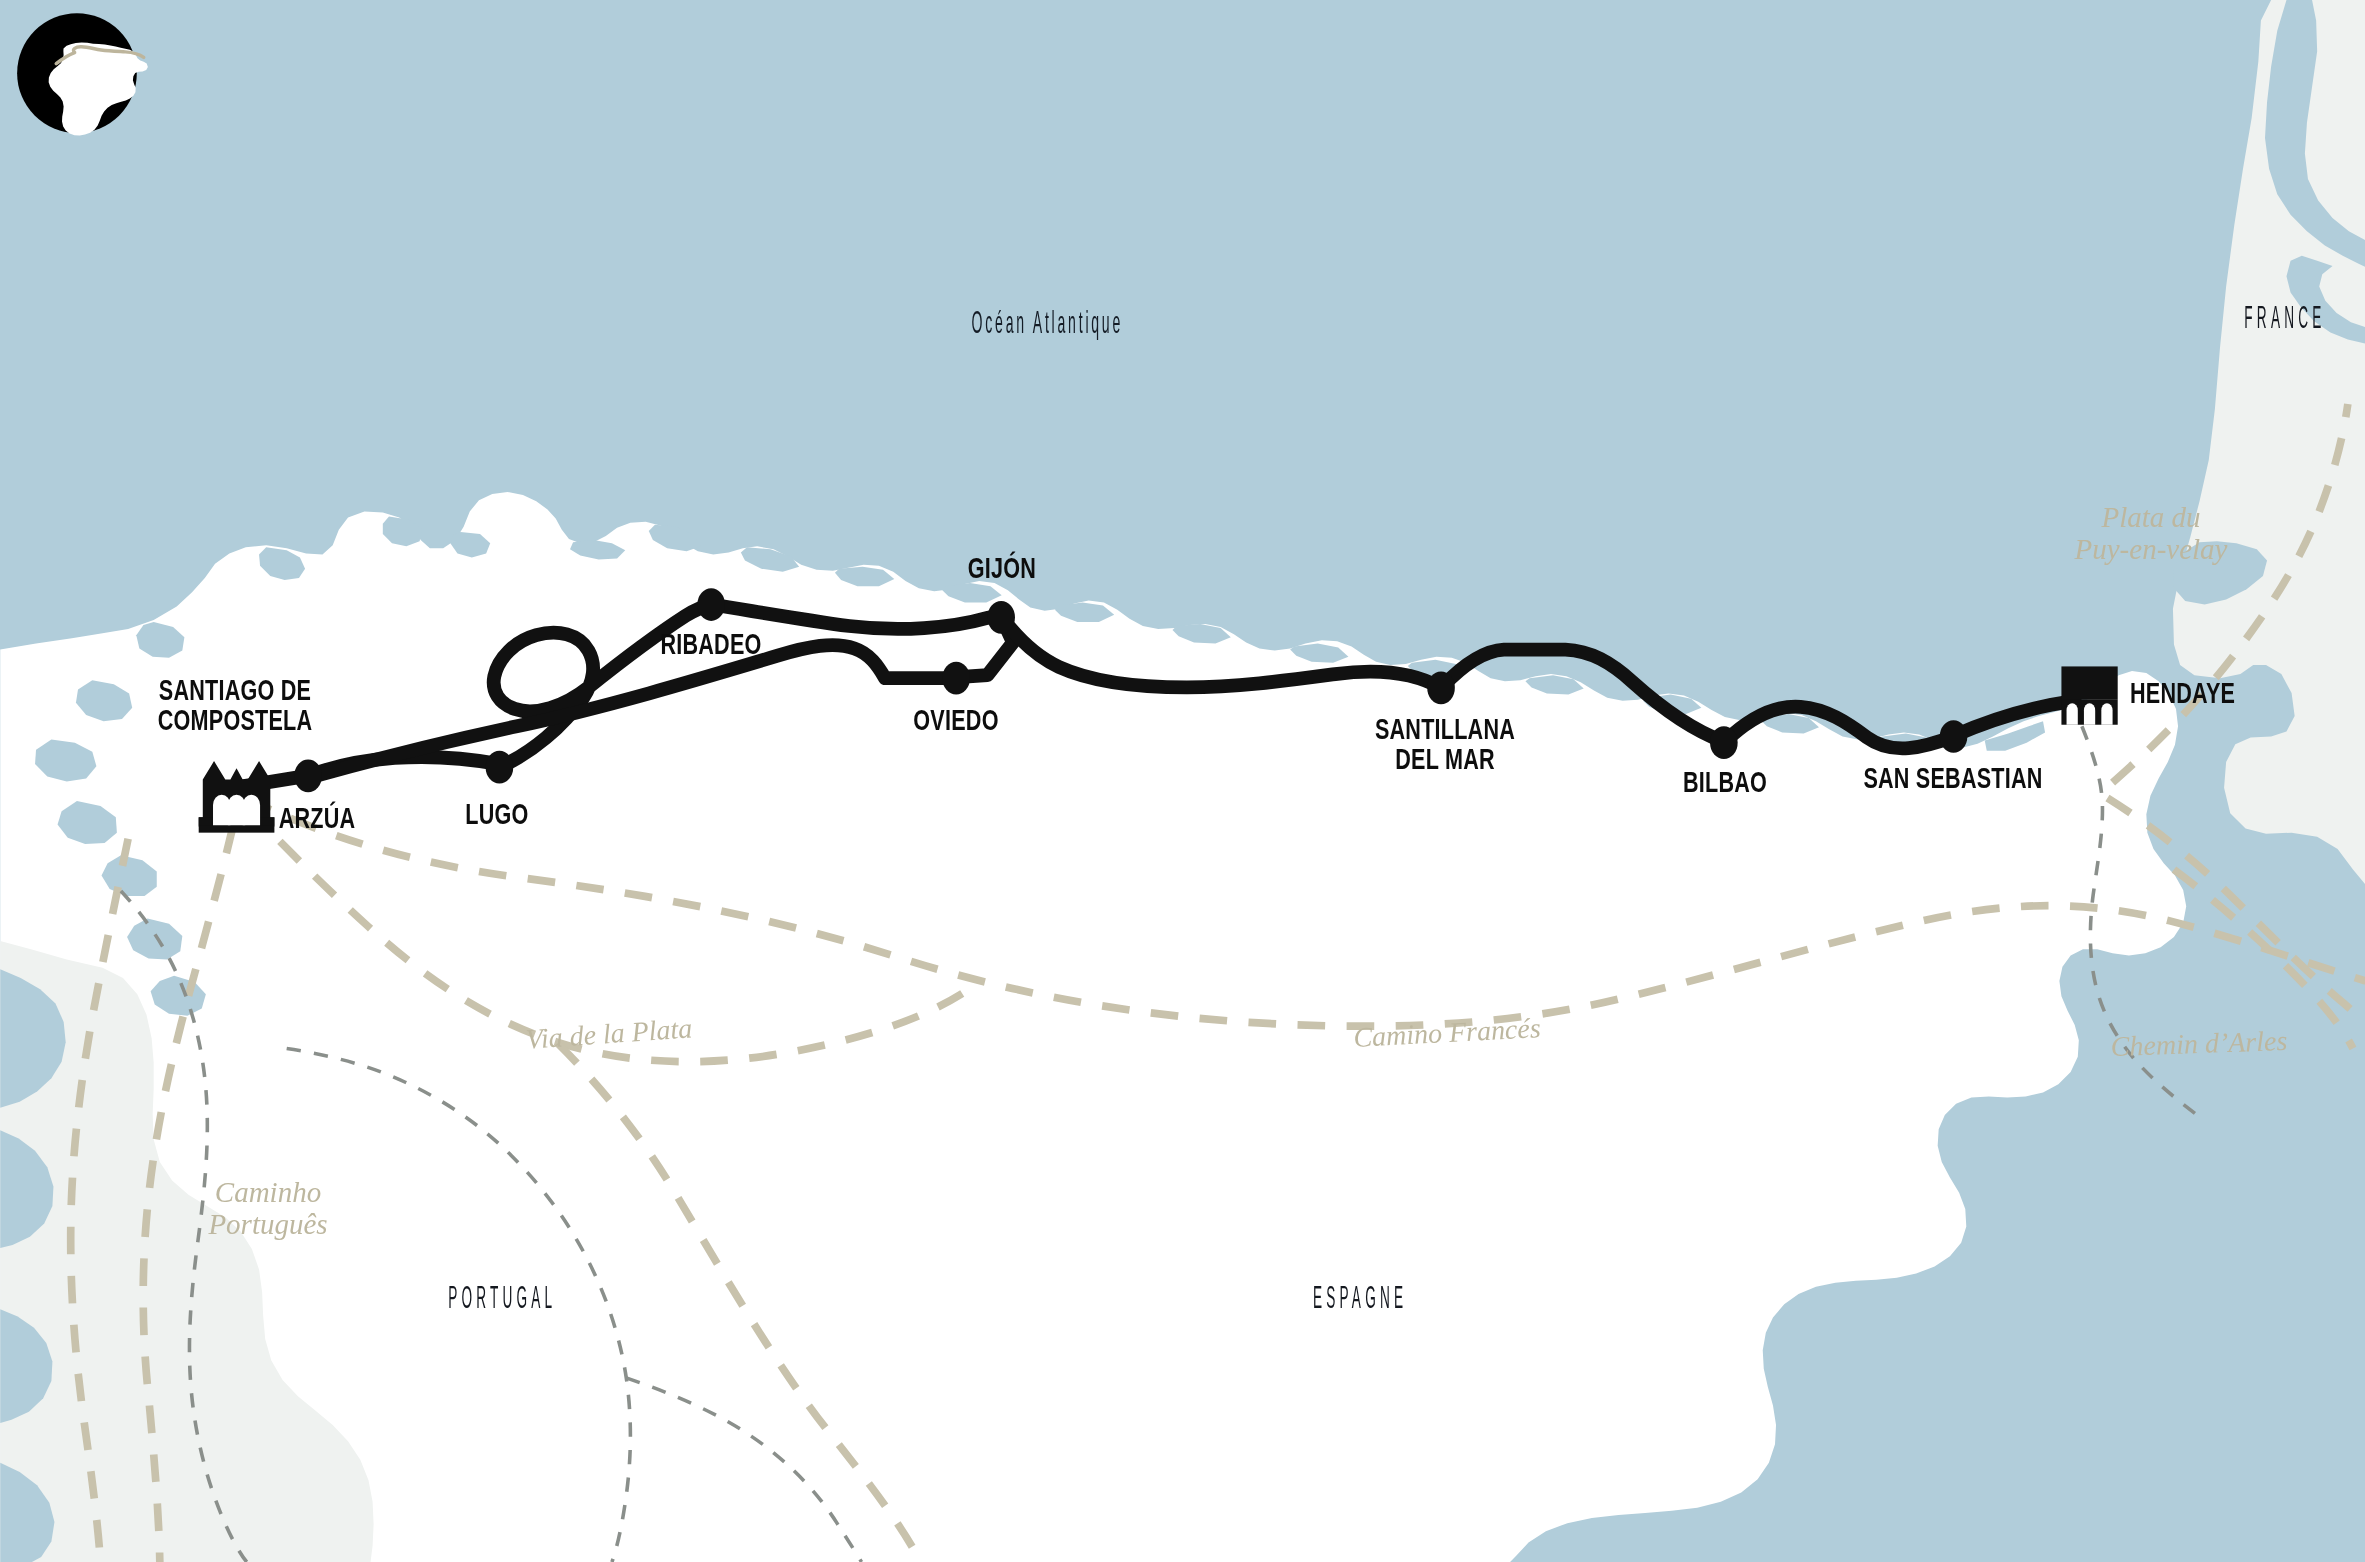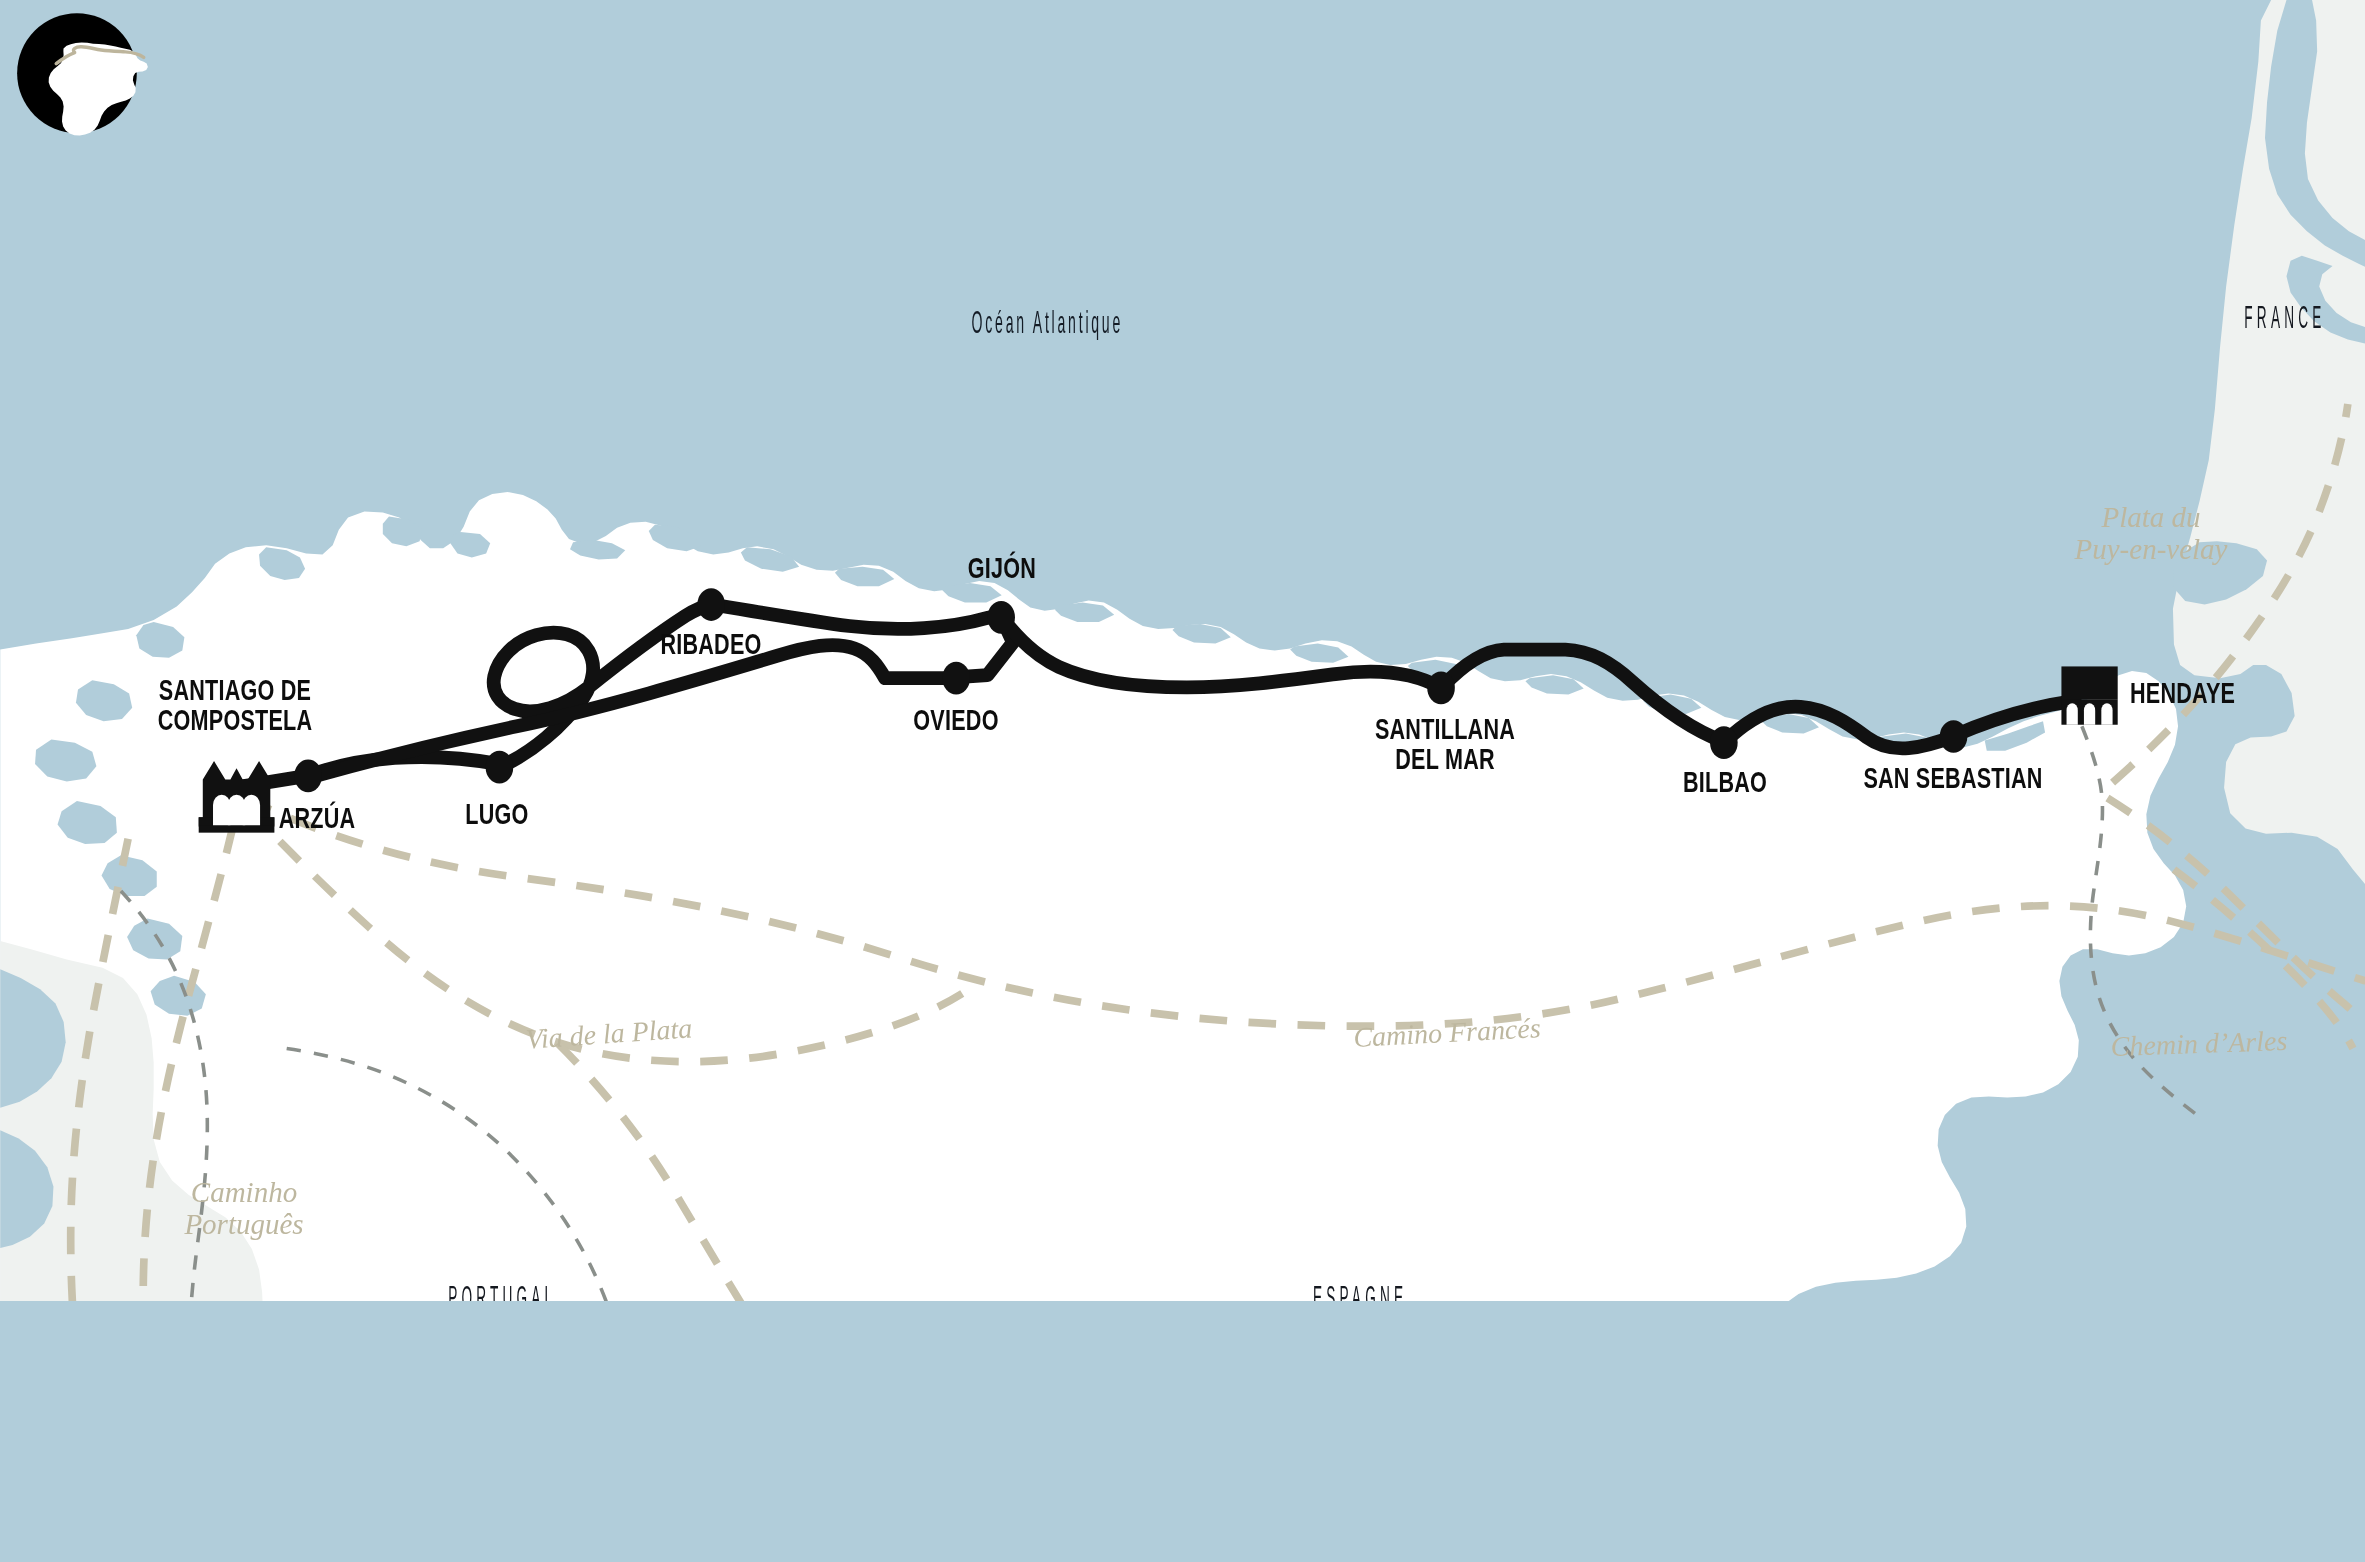--- a/index.html
+++ b/index.html
@@ -1,17 +1,17 @@
 <!DOCTYPE html>
 <html style="font-size:8.2px"><head>
 <meta charset="utf-8">
 <style>
   html,body{margin:0;padding:0;background:#b1cdda;}
   body{font-family:"Liberation Sans", sans-serif;}
-  #stage{position:relative;width:2366px;height:1301px;overflow:hidden;background:#b1cdda;}
+  #stage{position:relative;width:2366px;height:1562px;overflow:hidden;background:#b1cdda;}
   #mapsvg{position:absolute;left:0;top:0;width:2366px;height:1562px;}
 
   
   .lbl{position:absolute;white-space:pre;pointer-events:auto;}
 
   .city{
     font-family:"Liberation Sans Narrow","Liberation Sans",sans-serif;
     font-weight:bold;color:#0d0d0d;
     font-size:30px;line-height:1.02;
     letter-spacing:0.3px;
@@ -309,21 +309,21 @@
 
   <div class="lbl region" style="left:2215px;top:304px;">FRANCE</div>
   <div class="lbl region" style="left:1279px;top:1284px;">ESPAGNE</div>
   <div class="lbl region" style="left:409px;top:1284px;">PORTUGAL</div>
 
   <div class="lbl camino" style="left:2151px;top:501px;transform:translateX(-50%);">Plata du
 Puy-en-velay</div>
   <div class="lbl camino sm" style="left:2199px;top:1028px;transform:translateX(-50%) rotate(-2deg);">Chemin d’Arles</div>
   <div class="lbl camino sm" style="left:1447px;top:1017px;transform:translateX(-50%) rotate(-3deg);">Camino Francés</div>
   <div class="lbl camino sm" style="left:609px;top:1018px;transform:translateX(-50%) rotate(-4deg);">Via de la Plata</div>
-  <div class="lbl camino" style="left:244px;top:1176px;transform:translateX(-50%);">Caminho
+  <div class="lbl camino" style="left:268px;top:1176px;transform:translateX(-50%);">Caminho
 Português</div>
 
   <div class="lbl city two" style="left:235px;top:675px;transform:translateX(-50%) scaleX(0.72);">SANTIAGO DE
 COMPOSTELA</div>
   <div class="lbl city" style="left:317px;top:803px;transform:translateX(-50%) scaleX(0.72);">ARZÚA</div>
   <div class="lbl city" style="left:497px;top:799px;transform:translateX(-50%) scaleX(0.72);">LUGO</div>
   <div class="lbl city" style="left:711px;top:629px;transform:translateX(-50%) scaleX(0.72);">RIBADEO</div>
   <div class="lbl city" style="left:1002px;top:553px;transform:translateX(-50%) scaleX(0.72);">GIJÓN</div>
   <div class="lbl city" style="left:956px;top:705px;transform:translateX(-50%) scaleX(0.72);">OVIEDO</div>
   <div class="lbl city two" style="left:1445px;top:714px;transform:translateX(-50%) scaleX(0.72);">SANTILLANA

